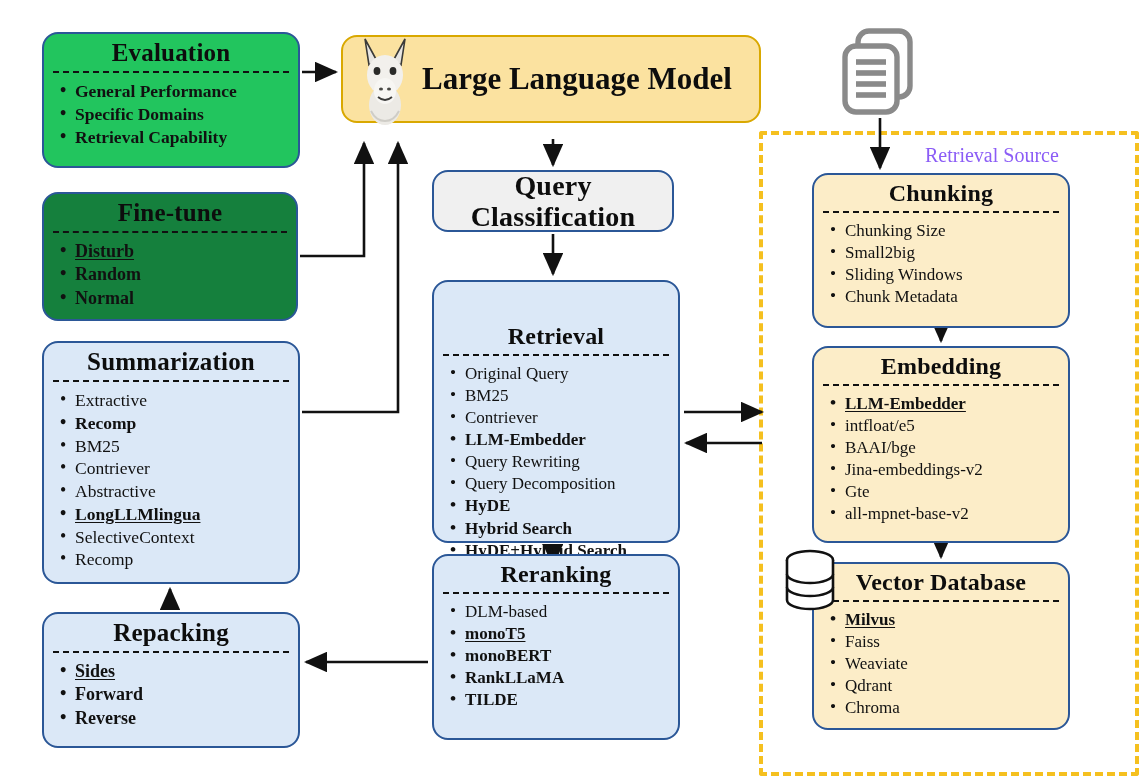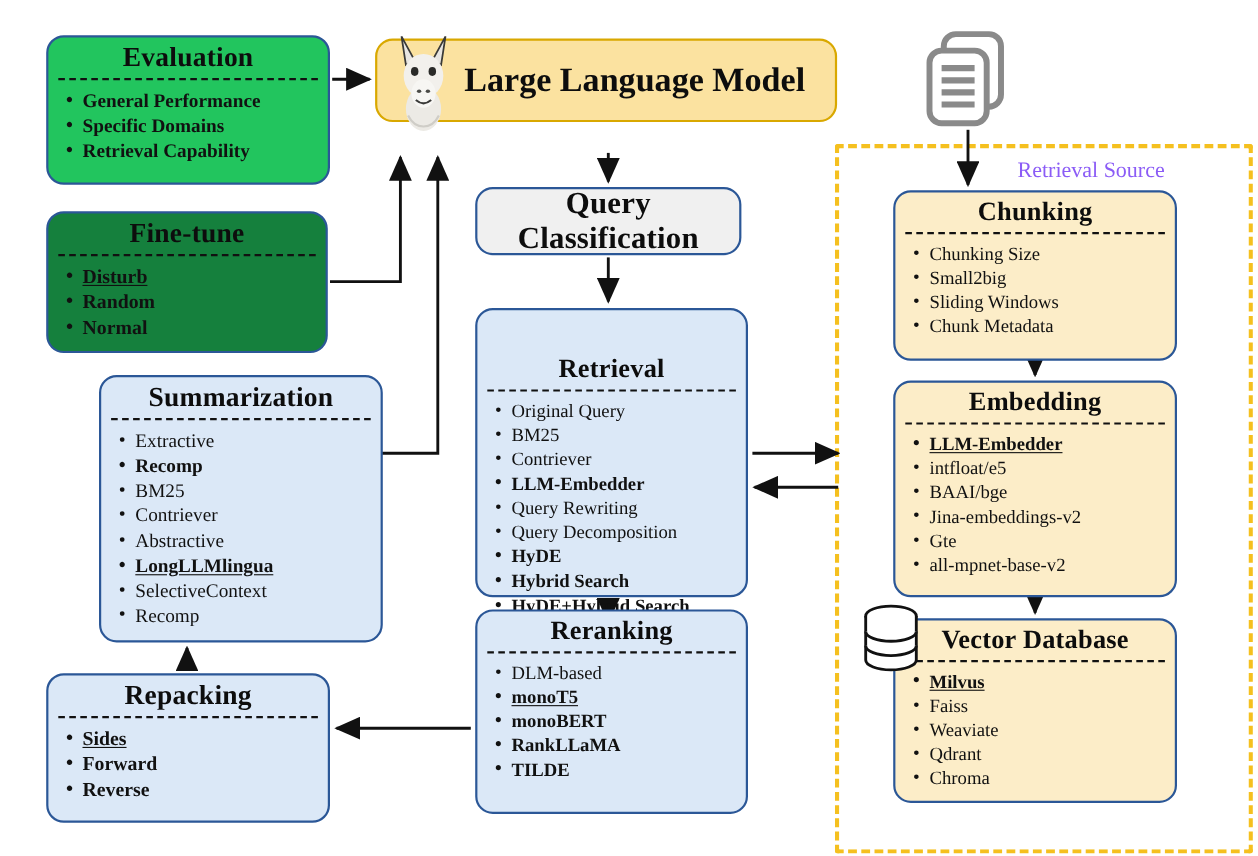--- a/index.html
+++ b/index.html
@@ -65,29 +65,29 @@
 
   
   #evaluation{left:42px;top:32px;width:258px;height:136px;}
   #evaluation .title{font-size:25px;}
   #evaluation ul.items li{font-size:17.5px;font-weight:bold;}
 
   #finetune{left:42px;top:192px;width:256px;height:129px;}
   #finetune .title{font-size:25px;}
   #finetune ul.items li{font-size:18px;font-weight:bold;}
 
-  #summarization{left:42px;top:341px;width:258px;height:243px;margin-left:48px;}
+  #summarization{left:42px;top:341px;width:258px;height:243px;}
   #summarization .title{font-size:25px;}
   #summarization ul.items li{font-size:17.5px;}
 
   #repacking{left:42px;top:612px;width:258px;height:136px;}
   #repacking .title{font-size:25px;}
   #repacking ul.items li{font-size:18px;font-weight:bold;}
 
-  #llm{left:341px;top:35px;width:420px;height:76px;display:flex;align-items:center;}
+  #llm{left:341px;top:35px;width:420px;height:88px;display:flex;align-items:center;}
   #llm .llm-title{font-size:31px;font-weight:bold;color:#0d0d0d;flex:1;text-align:center;padding-right:26px;}
 
   #queryclass{left:432px;top:170px;width:242px;height:62px;display:flex;align-items:center;justify-content:center;}
   #queryclass .title{font-size:28px;padding:0;}
 
   #retrieval{left:432px;top:280px;width:248px;height:263px;}
   #retrieval .title{font-size:24px;margin-top:36px;}
   #retrieval ul.items li{font-size:17px;}
 
   #reranking{left:432px;top:554px;width:248px;height:186px;}

